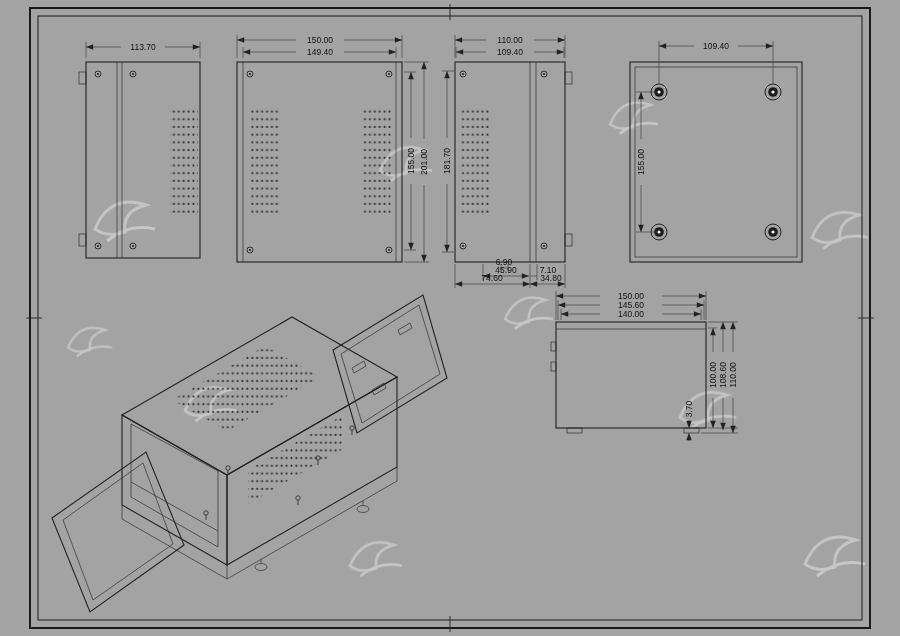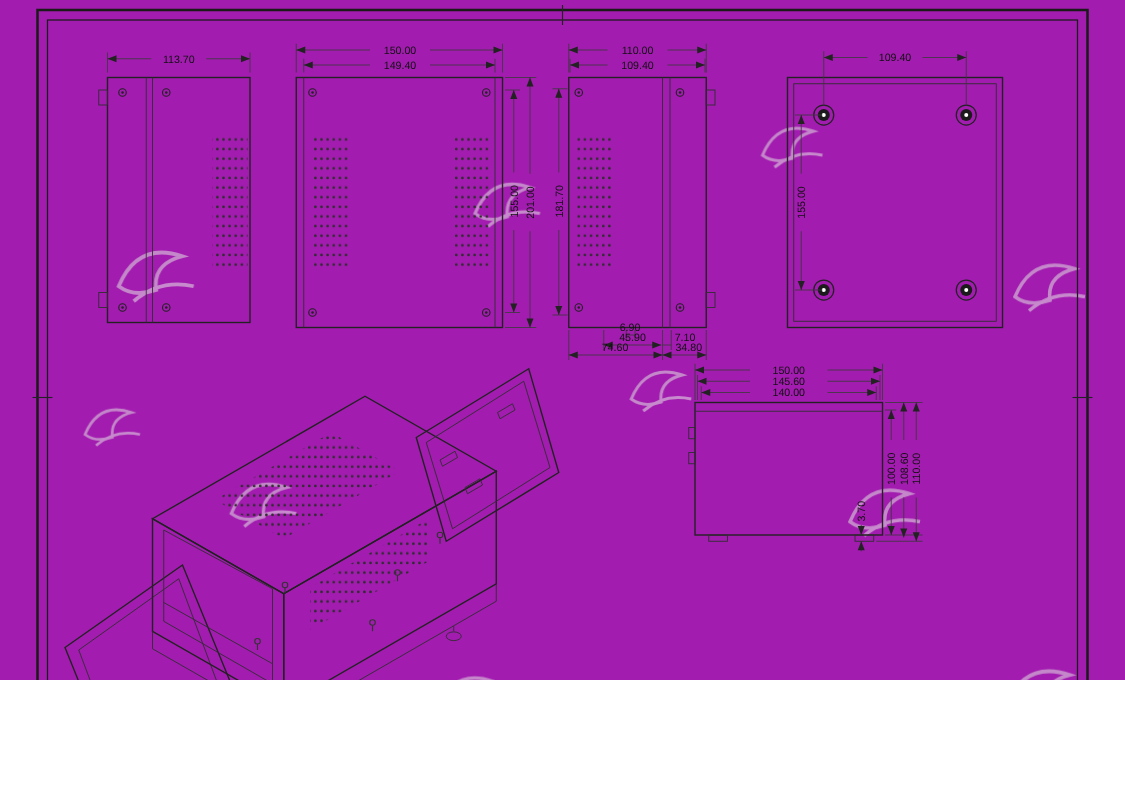--- a/index.html
+++ b/index.html
@@ -1,16 +1,16 @@
 <!DOCTYPE html>
 <html><head>
 <meta charset="utf-8">
 <style>
   html,body{margin:0;padding:0;background:#ffffff;}
-  .sheet{position:relative;width:900px;height:544px;background:#a21caf;overflow:hidden;}
+  .sheet{position:relative;width:900px;height:636px;background:#a3a3a3;overflow:hidden;}
   svg{position:absolute;left:0;top:0;}
   svg text{font-family:"Liberation Sans","DejaVu Sans",sans-serif;font-size:8.5px;fill:#111;text-anchor:middle;}
   .o{fill:none;stroke:#222;stroke-width:1.1;}
   .t{fill:none;stroke:#2e2e2e;stroke-width:0.7;}
   .dd line{stroke:#3a3a3a;stroke-width:0.65;fill:none;}
   .frame line{stroke:#222;stroke-width:0.9;}
 </style>
 </head>
 <body>
 

